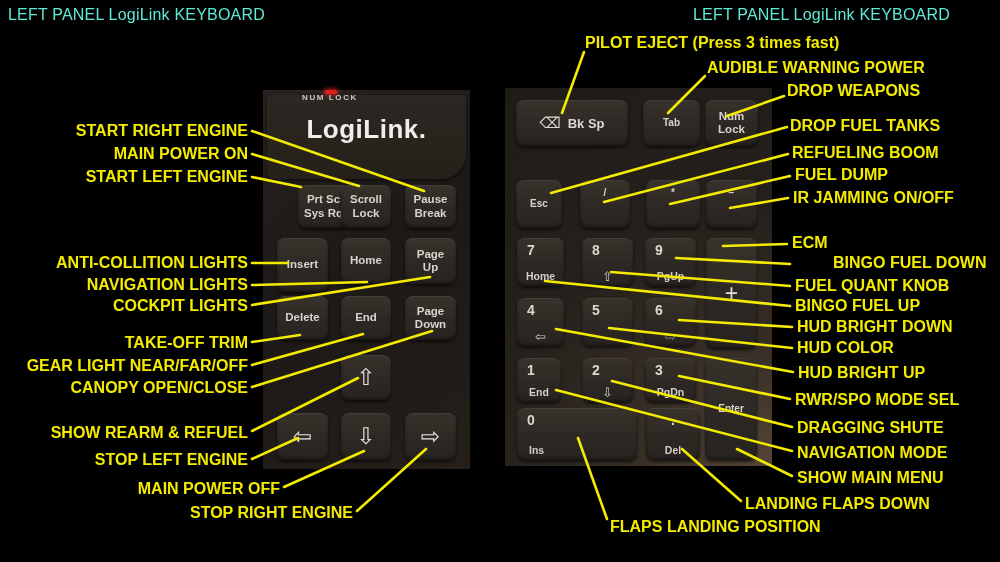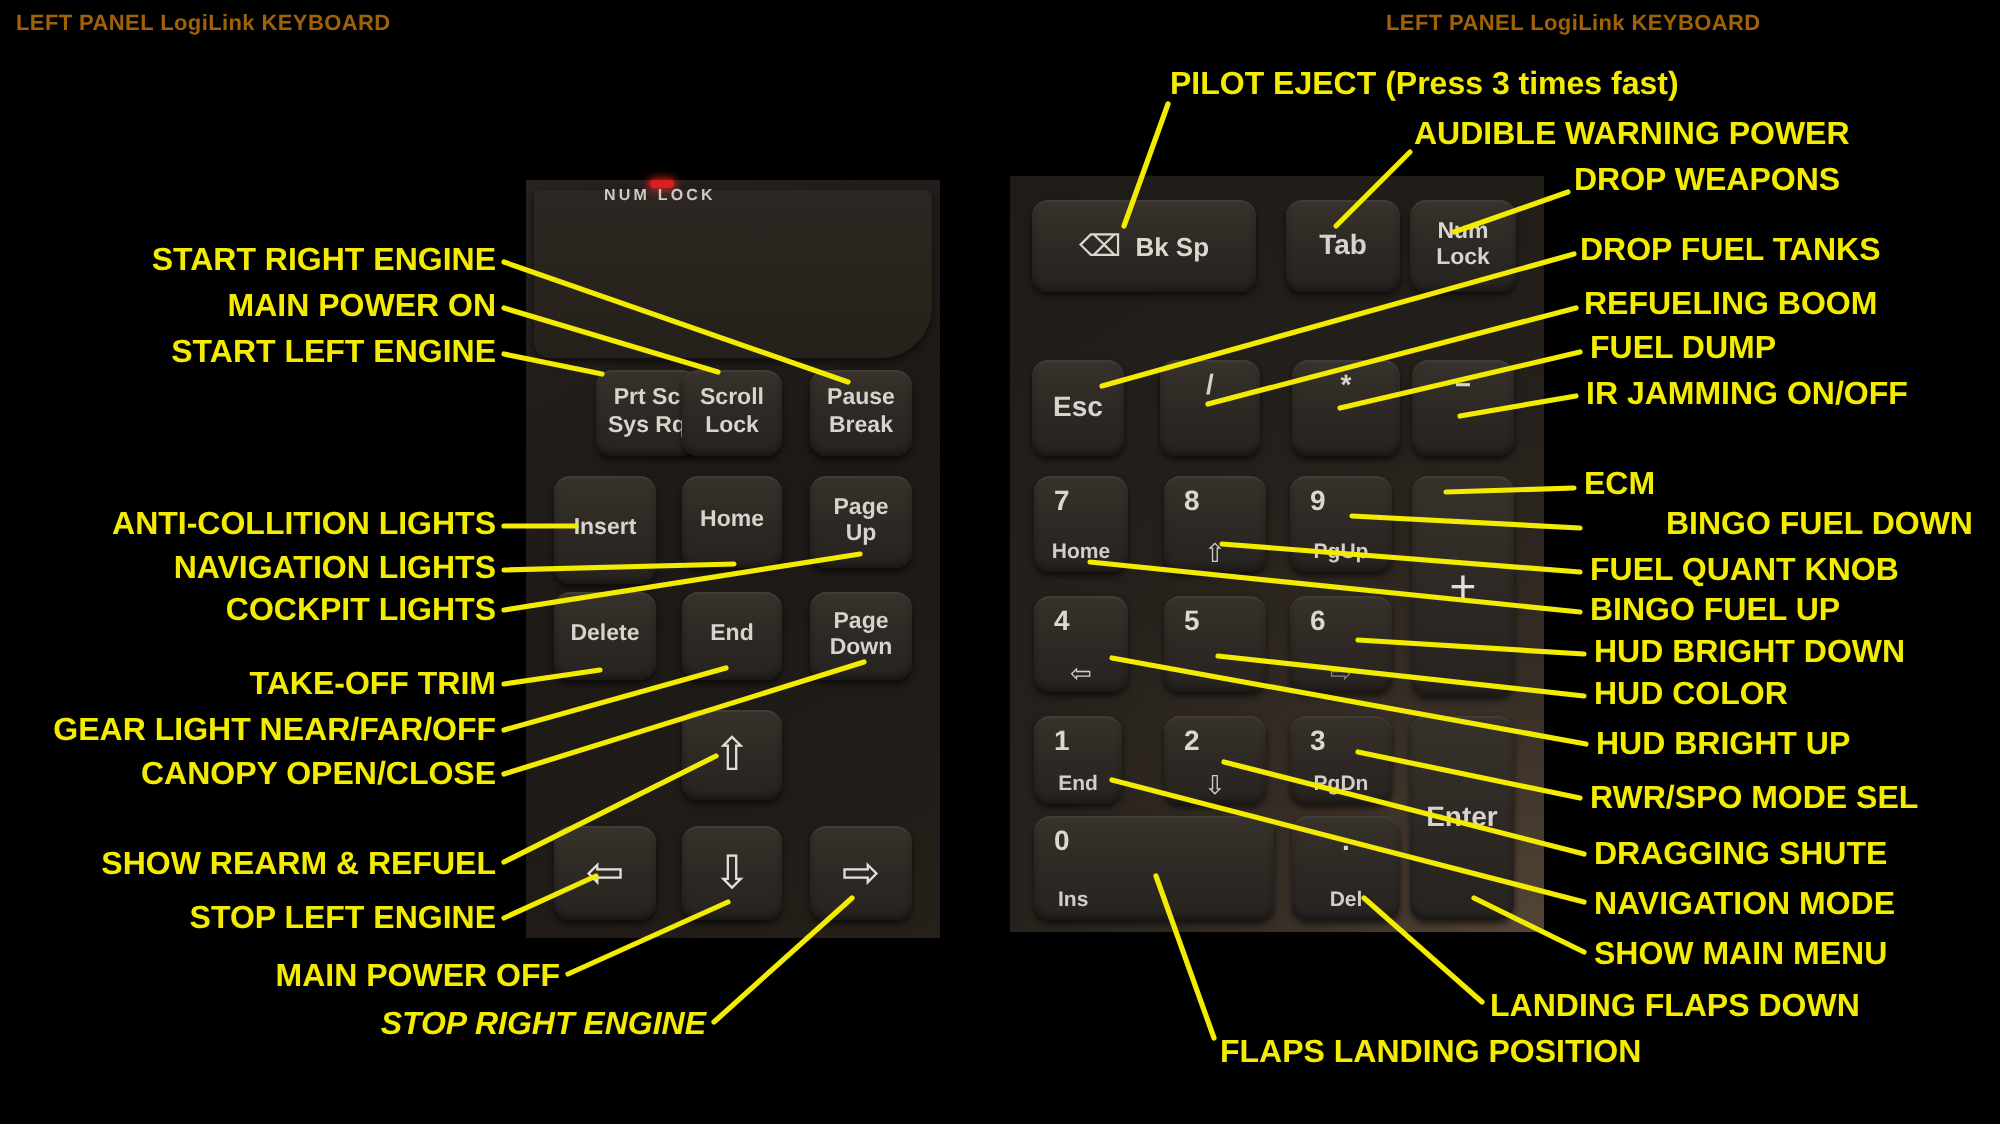--- a/index.html
+++ b/index.html
@@ -1,21 +1,21 @@
 <!DOCTYPE html>
 <html><head>
 <meta charset="utf-8">
 <style>
   html,body{margin:0;padding:0;background:#000;}
   #stage{
     position:relative;width:1000px;height:562px;background:#000;overflow:hidden;
     font-family:"Liberation Sans",sans-serif;
   }
   .title{
-    position:absolute;font-size:11px;font-weight:bold;color:#a16207;
+    position:absolute;font-size:16px;font-weight:normal;color:#5eead4;
     white-space:nowrap;letter-spacing:0.2px;
   }
   .photo{position:absolute;}
   .photo-left{
     left:263px;top:90px;width:207px;height:379px;
     background:linear-gradient(150deg,#282220 0%,#1d1916 45%,#211c18 80%,#262019 100%);
   }
   .photo-right{
     left:505px;top:88px;width:267px;height:378px;
     background:radial-gradient(circle at 97% 103%,#564738 0%,#372e26 28%,#25201b 58%,#1f1b17 100%);
@@ -40,21 +40,21 @@
   }
   .key{
     position:absolute;border-radius:8px;
     background:linear-gradient(180deg,#38322c 0%,#2d2823 55%,#272320 100%);
     box-shadow:0 2px 3px rgba(0,0,0,.6), inset 0 1px 1px rgba(255,255,255,.07), inset 0 -2px 3px rgba(0,0,0,.35);
     display:flex;align-items:center;justify-content:center;
     color:#d8d3cd;
   }
   .klines{display:flex;flex-direction:column;align-items:center;justify-content:center;}
   .kline{font-size:11.5px;font-weight:bold;line-height:13.5px;white-space:nowrap;color:#d8d3cd;}
-  .key.big1 .kline{font-size:14px;}
+  .key.big1 .kline{font-size:10px;}
   .key.toprow{align-items:flex-start;}
   .key.toprow .klines{padding-top:6px;}
   .kglyph{font-size:23px;line-height:23px;color:#e3ded8;}
   .key .digit{position:absolute;left:10px;top:4px;font-size:14px;font-weight:bold;color:#dcd7d1;}
   .key .digit.dcenter{left:0;width:100%;text-align:center;}
   .key .sub{position:absolute;left:0;bottom:4px;width:100%;text-align:center;font-size:10.5px;font-weight:bold;color:#d2cdc7;}
   .key .sub.arrow{font-size:13px;bottom:2px;font-weight:normal;}
   .key .sub.dim{opacity:.55;}
   .key .sub.subleft{text-align:left;padding-left:12px;box-sizing:border-box;}
   .bksp-icon{font-size:15px;margin-right:7px;color:#dcd7d1;}
@@ -69,20 +69,21 @@
 <body>
 
 <div id="stage">
   <div class="title" style="left:8px;top:6px;">LEFT PANEL LogiLink KEYBOARD</div>
   <div class="title" style="left:693px;top:6px;">LEFT PANEL LogiLink KEYBOARD</div>
 
   <div class="photo photo-left">
     <div class="bezel"></div>
     <div class="led"></div>
     <div class="numlock">NUM LOCK</div>
+    <div class="brand">LogiLink.</div>
   </div>
 
   <div class="photo photo-right"></div>
 
   <div id="keys">
       <div class="key" style="left: 277px; top: 185px; width: 51px; height: 43px; margin-left: 21px;">
         <div class="klines">
           <div class="kline">Prt Sc</div>
           <div class="kline">Sys Rq</div>
         </div>
@@ -236,21 +237,21 @@
       <div class="callout" style="top: 167px; right: 752px;">START LEFT ENGINE</div>
       <div class="callout" style="top: 253px; right: 752px;">ANTI-COLLITION LIGHTS</div>
       <div class="callout" style="top: 275px; right: 752px;">NAVIGATION LIGHTS</div>
       <div class="callout" style="top: 296px; right: 752px;">COCKPIT LIGHTS</div>
       <div class="callout" style="top: 333px; right: 752px;">TAKE-OFF TRIM</div>
       <div class="callout" style="top: 356px; right: 752px;">GEAR LIGHT NEAR/FAR/OFF</div>
       <div class="callout" style="top: 378px; right: 752px;">CANOPY OPEN/CLOSE</div>
       <div class="callout" style="top: 423px; right: 752px;">SHOW REARM &amp; REFUEL</div>
       <div class="callout" style="top: 450px; right: 752px;">STOP LEFT ENGINE</div>
       <div class="callout" style="top: 479px; right: 720px;">MAIN POWER OFF</div>
-      <div class="callout" style="top: 503px; right: 647px; font-style: italic;">STOP RIGHT ENGINE</div>
+      <div class="callout" style="top: 503px; right: 647px;">STOP RIGHT ENGINE</div>
       <div class="callout" style="top: 33px; left: 585px;">PILOT EJECT (Press 3 times fast)</div>
       <div class="callout" style="top: 58px; left: 707px;">AUDIBLE WARNING POWER</div>
       <div class="callout" style="top: 81px; left: 787px;">DROP WEAPONS</div>
       <div class="callout" style="top: 116px; left: 790px;">DROP FUEL TANKS</div>
       <div class="callout" style="top: 143px; left: 792px;">REFUELING BOOM</div>
       <div class="callout" style="top: 165px; left: 795px;">FUEL DUMP</div>
       <div class="callout" style="top: 188px; left: 793px;">IR JAMMING ON/OFF</div>
       <div class="callout" style="top: 233px; left: 792px;">ECM</div>
       <div class="callout" style="top: 253px; left: 833px;">BINGO FUEL DOWN</div>
       <div class="callout" style="top: 276px; left: 795px;">FUEL QUANT KNOB</div>

